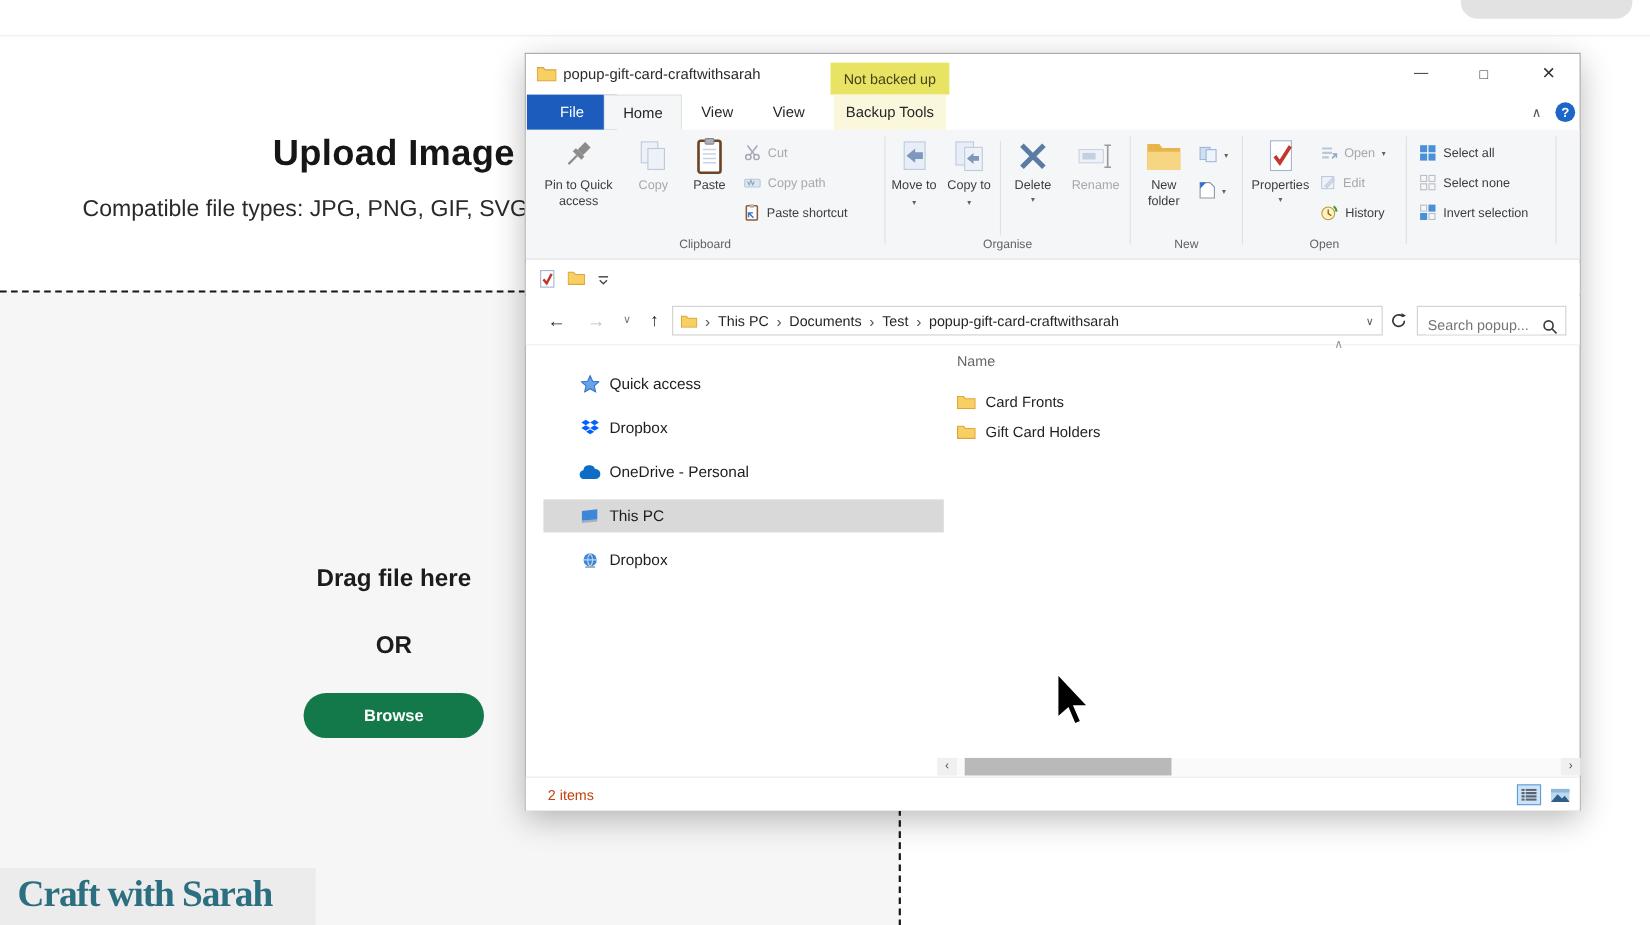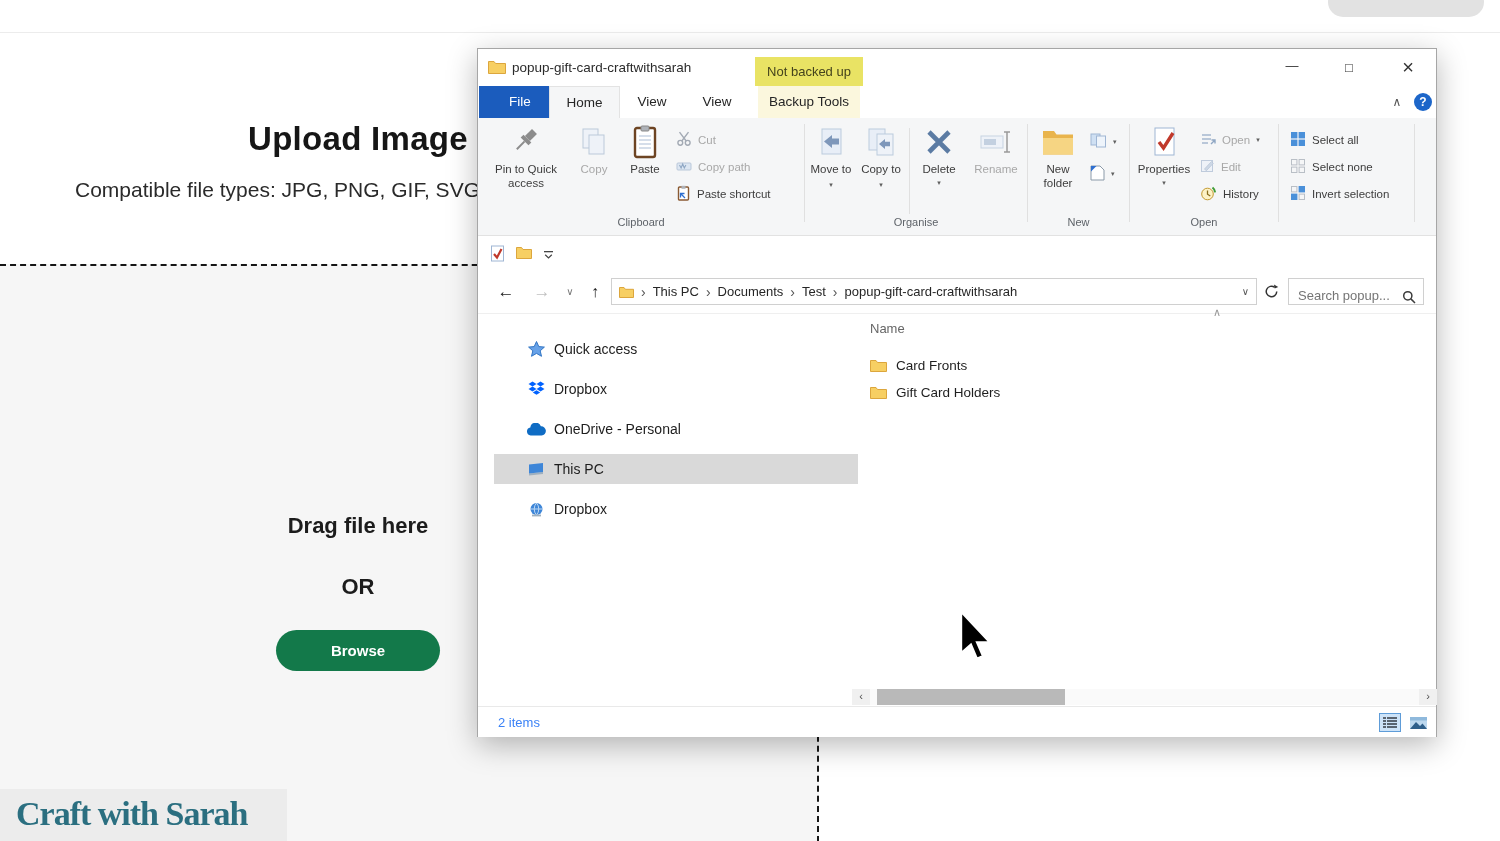--- a/index.html
+++ b/index.html
@@ -74,21 +74,21 @@
   .frow{left:392px;width:420px;height:27px;display:flex;align-items:center;gap:9px;cursor:pointer;}
   .fname{font-size:13.5px;color:#1f1f1f;}
   
   #hscroll{left:374px;top:640px;width:585px;height:16px;}
   .scr-arrow{top:0;width:18px;height:16px;background:#f0f0f0;color:#505050;font-size:11px;
              text-align:center;line-height:15px;cursor:pointer;}
   #scr-track{left:18px;top:0;width:549px;height:16px;background:#fafafa;}
   #scr-thumb{left:7px;top:0;width:188px;height:16px;background:#b9b9b9;cursor:pointer;}
   
   #statusbar{left:0;top:657px;width:958px;height:31px;border-top:1px solid #e9e9e9;background:#fff;}
-  #item-count{left:20px;top:0;height:31px;line-height:31px;font-size:13px;color:#3b82f6;}
+  #item-count{left:20px;top:0;height:31px;line-height:31px;font-size:13px;color:#c2410c;}
   .viewbtn{top:6px;width:22px;height:19px;display:flex;align-items:center;justify-content:center;cursor:pointer;}
   #view-details{left:901px;background:#cde3f8;border:1px solid #5e9cd8;}
   #view-thumbs{left:929px;}
   #cursor{left:958px;top:610px;z-index:60;pointer-events:none;}
 </style>
 </head>
 <body>
 
 <div id="screen">
 

